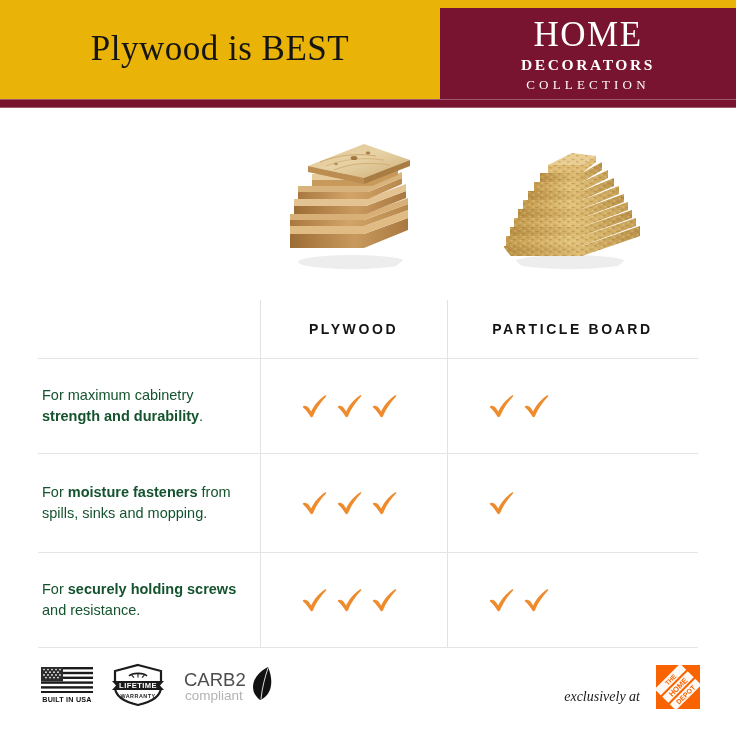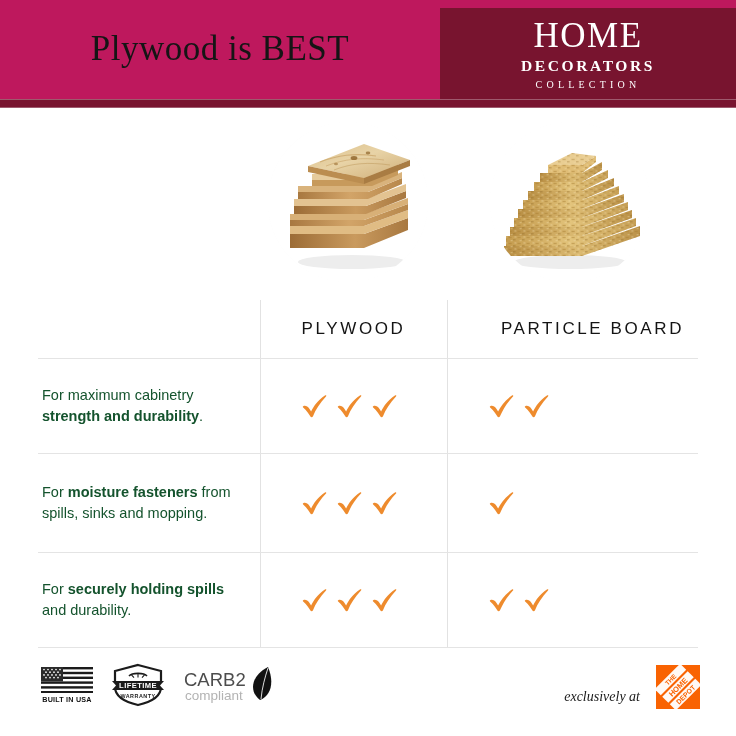--- a/index.html
+++ b/index.html
@@ -15,21 +15,21 @@
     overflow: hidden;
     color: #1a1a1a;
   }
 
   
   .header {
     position: absolute;
     top: 0; left: 0;
     width: 736px;
     height: 100px;
-    background: #be185d;
+    background: #eab308;
   }
   .header-title {
     position: absolute;
     left: 0; top: 0;
     width: 440px;
     height: 97px;
     display: flex;
     align-items: center;
     justify-content: center;
     font-family: "Liberation Serif", serif;
@@ -61,21 +61,21 @@
   .brand-decorators {
     font-family: "Liberation Serif", serif;
     font-size: 15.5px;
     line-height: 1;
     letter-spacing: 2.6px;
     font-weight: 700;
     margin-top: 5px;
   }
   .brand-collection {
     font-family: "Liberation Serif", serif;
-    font-size: 10px;
+    font-size: 13px;
     line-height: 1;
     letter-spacing: 4.2px;
     font-weight: 400;
     margin-top: 6px;
   }
   .accent-bar {
     position: absolute;
     left: 0; top: 99px;
     width: 736px;
     height: 9px;
@@ -134,28 +134,28 @@
   .hline-2 { top: 252px; }
   .hline-3 { top: 347px; }
 
   .col-head {
     position: absolute;
     top: 0;
     height: 58px;
     display: flex;
     align-items: center;
     justify-content: center;
-    font-size: 17px;
-    font-weight: 400;
+    font-size: 14px;
+    font-weight: 700;
     letter-spacing: 2.6px;
     color: #141414;
     white-space: nowrap;
   }
   .col-head-ply { left: 222px; width: 187px; }
-  .col-head-part { left: 409px; width: 251px; padding-left: 20px; }
+  .col-head-part { left: 409px; width: 251px; }
 
   .row { position: absolute; left: 0; width: 660px; }
   .row-1 { top: 58px;  height: 95px; }
   .row-2 { top: 153px; height: 99px; }
   .row-3 { top: 252px; height: 95px; }
 
   .row-label {
     position: absolute;
     left: 4px;
     top: 0;
@@ -396,21 +396,21 @@
     <div class="cell-checks cell-part">
         <svg viewBox="0 0 30 30" class="check">
           <path d="M3.2 15.2 C5.4 14.2 7.6 15.4 9.2 17.6 C9.9 18.5 10.5 19.5 11.1 20.6 C13.6 15.3 18.0 9.4 24.9 4.6 C25.9 4.0 26.8 4.6 26.0 5.6 C19.8 12.0 15.6 19.0 13.0 25.3 C12.5 26.5 11.1 26.7 10.4 25.6 C8.6 22.6 6.4 19.4 3.4 16.7 C2.7 16.1 2.6 15.5 3.2 15.2 Z" fill="#ee8b2d"></path>
         </svg>
       </div>
   </div>
 
   <div class="row row-3">
     <div class="row-label">
       <div>
-        <span>For </span><b>securely holding spills</b><span> and durability.</span>
+        <span>For </span><b>securely holding screws</b><span> and resistance.</span>
       </div>
     </div>
     <div class="cell-checks cell-ply">
         <svg viewBox="0 0 30 30" class="check">
           <path d="M3.2 15.2 C5.4 14.2 7.6 15.4 9.2 17.6 C9.9 18.5 10.5 19.5 11.1 20.6 C13.6 15.3 18.0 9.4 24.9 4.6 C25.9 4.0 26.8 4.6 26.0 5.6 C19.8 12.0 15.6 19.0 13.0 25.3 C12.5 26.5 11.1 26.7 10.4 25.6 C8.6 22.6 6.4 19.4 3.4 16.7 C2.7 16.1 2.6 15.5 3.2 15.2 Z" fill="#ee8b2d"></path>
         </svg>
         <svg viewBox="0 0 30 30" class="check">
           <path d="M3.2 15.2 C5.4 14.2 7.6 15.4 9.2 17.6 C9.9 18.5 10.5 19.5 11.1 20.6 C13.6 15.3 18.0 9.4 24.9 4.6 C25.9 4.0 26.8 4.6 26.0 5.6 C19.8 12.0 15.6 19.0 13.0 25.3 C12.5 26.5 11.1 26.7 10.4 25.6 C8.6 22.6 6.4 19.4 3.4 16.7 C2.7 16.1 2.6 15.5 3.2 15.2 Z" fill="#ee8b2d"></path>
         </svg>
         <svg viewBox="0 0 30 30" class="check">

